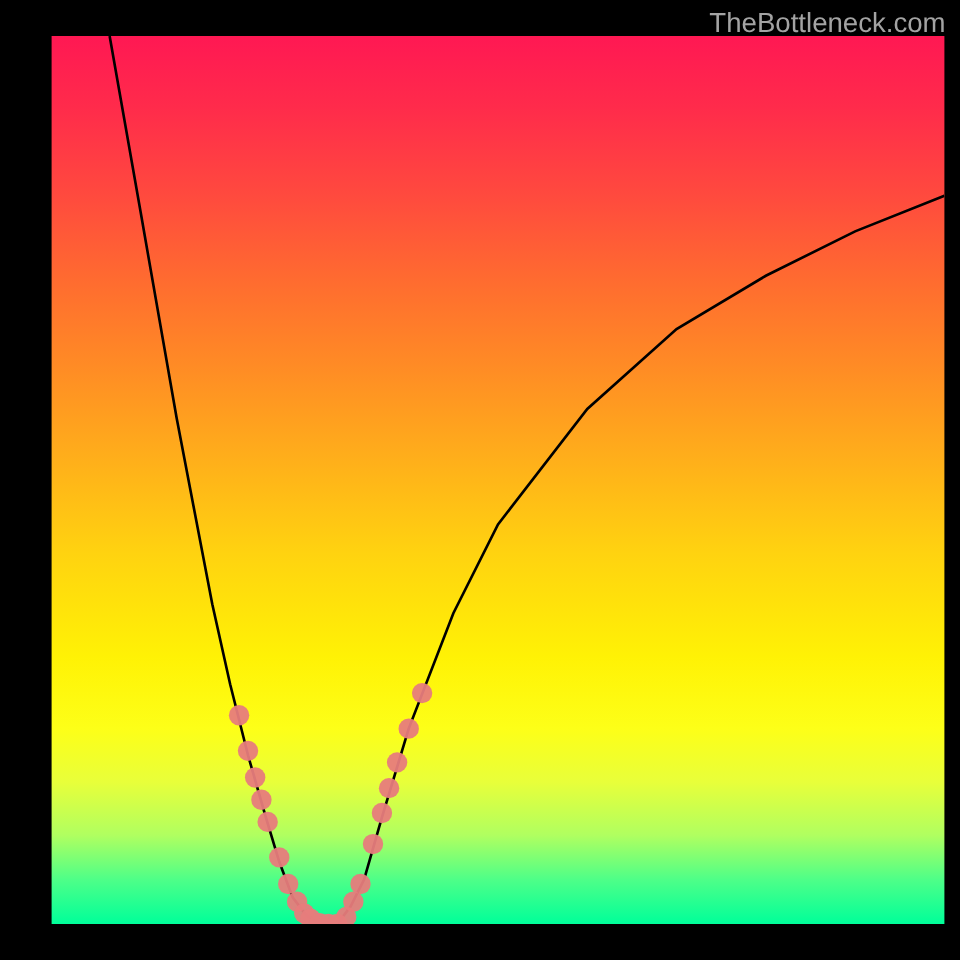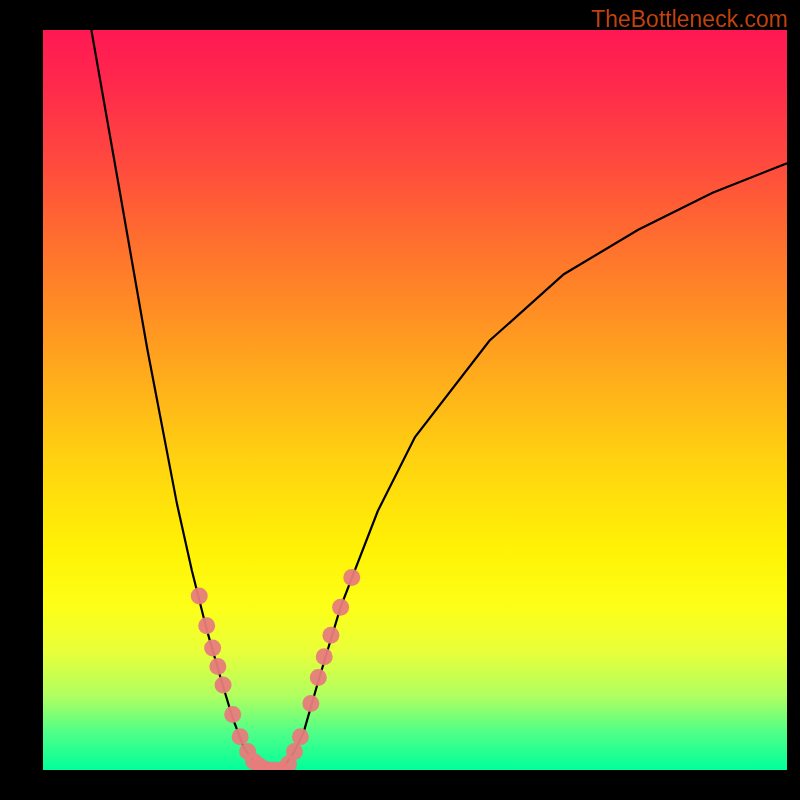--- a/index.html
+++ b/index.html
@@ -24,21 +24,21 @@
       #e8ff3a 84%,
       #b0ff60 90%,
       #4eff88 95%,
       #00ff9a 100%
     );
   }
   .watermark {
     position: absolute;
     top: 6px;
     right: 12px;
-    color: #c2410c;
+    color: #a3a3a3;
     font-size: 23px;
     font-family: Arial, sans-serif;
     z-index: 10;
   }
   svg.curves {
     position: absolute;
     left: 0; top: 0;
     width: 744px; height: 740px;
   }
 </style>

